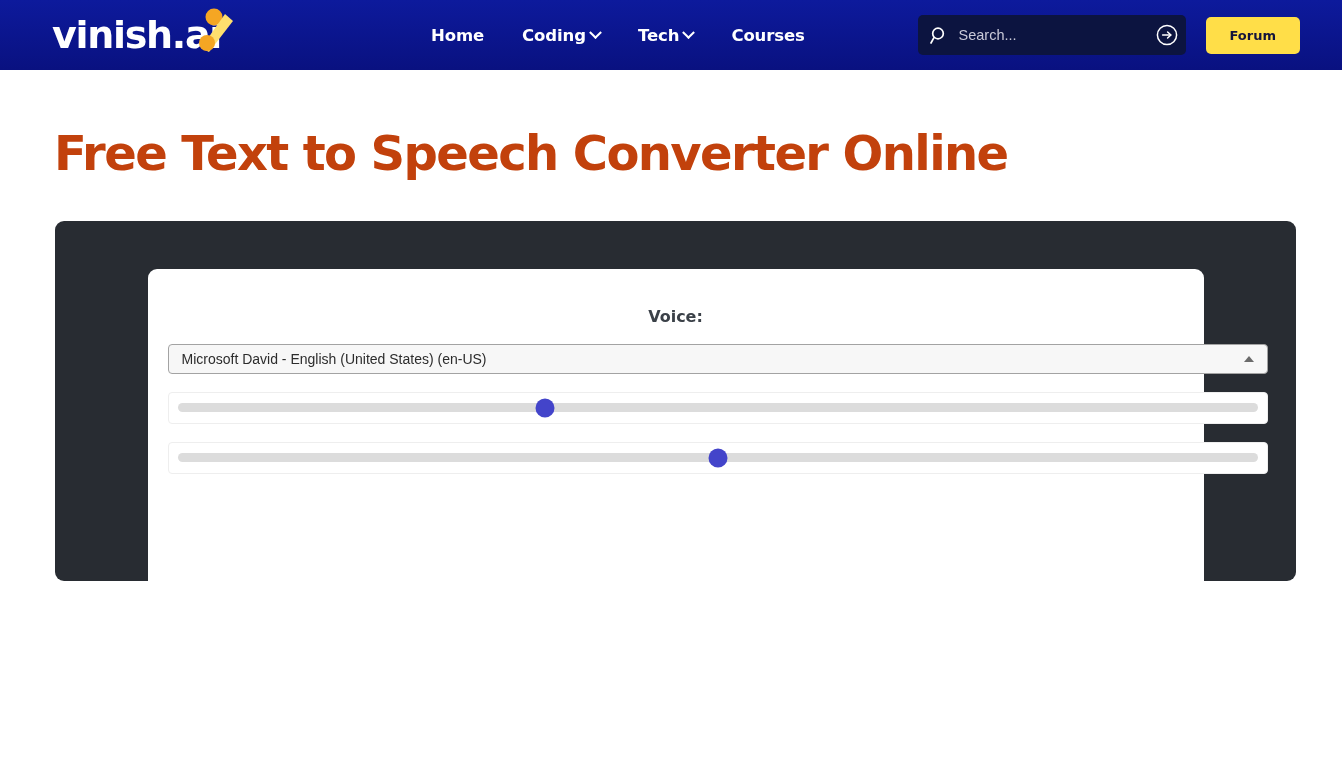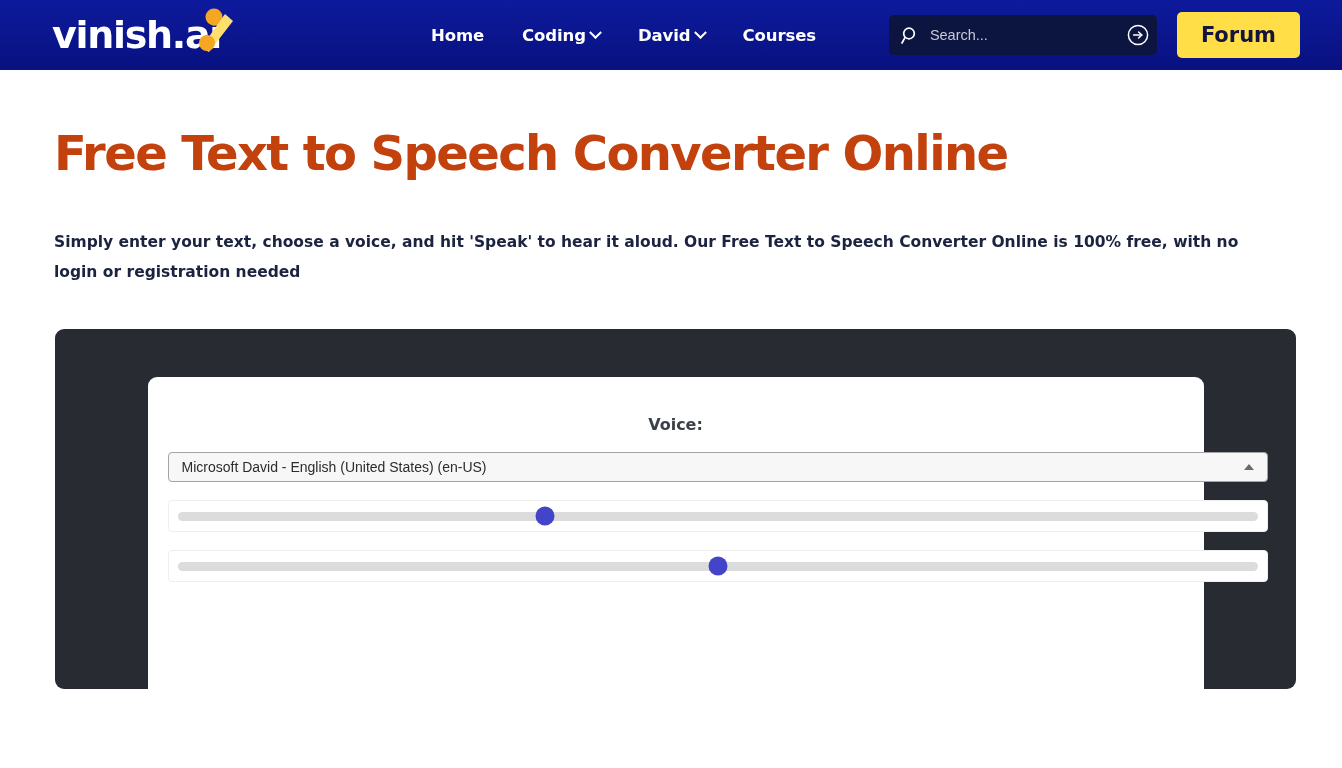--- a/index.html
+++ b/index.html
@@ -112,21 +112,21 @@
     border: none;
     padding: 0;
     cursor: pointer;
     display: flex;
     align-items: center;
   }
 
   .forum-btn {
     background: #ffde48;
     color: #14143c;
-    font-size: 21px;
+    font-size: 13px;
     font-weight: bold;
     border: none;
     border-radius: 5px;
     padding: 11px 24px;
     cursor: pointer;
     font-family: "DejaVu Sans", sans-serif;
   }
 
   
   .page {
@@ -264,21 +264,21 @@
 
   <nav class="main-nav">
     <span class="nav-link">
       <span>Home</span>
     </span>
     <span class="nav-link">
       <span>Coding</span>
       <i class="chev"></i>
     </span>
     <span class="nav-link">
-      <span>David</span>
+      <span>Tech</span>
       <i class="chev"></i>
     </span>
     <span class="nav-link">
       <span>Courses</span>
     </span>
   </nav>
 
   <div class="header-right">
     <div class="searchbar">
       <span class="search-icon">
@@ -298,21 +298,20 @@
     </div>
 
     <button class="forum-btn">Forum</button>
   </div>
 </header>
 
 <main class="page">
 
   <h1 class="page-title">Free Text to Speech Converter Online</h1>
 
-  <p class="page-sub">Simply enter your text, choose a voice, and hit 'Speak' to hear it aloud. Our Free Text to Speech Converter Online is 100% free, with no login or registration needed</p>
 
   <section class="tool-shell">
     <div class="tool-card">
 
       <div class="field-label">Voice:</div>
       <div class="voice-select-wrap">
         <div class="voice-select">
           <span>Microsoft David - English (United States) (en-US)</span>
         </div>
         <span class="select-caret"></span>

